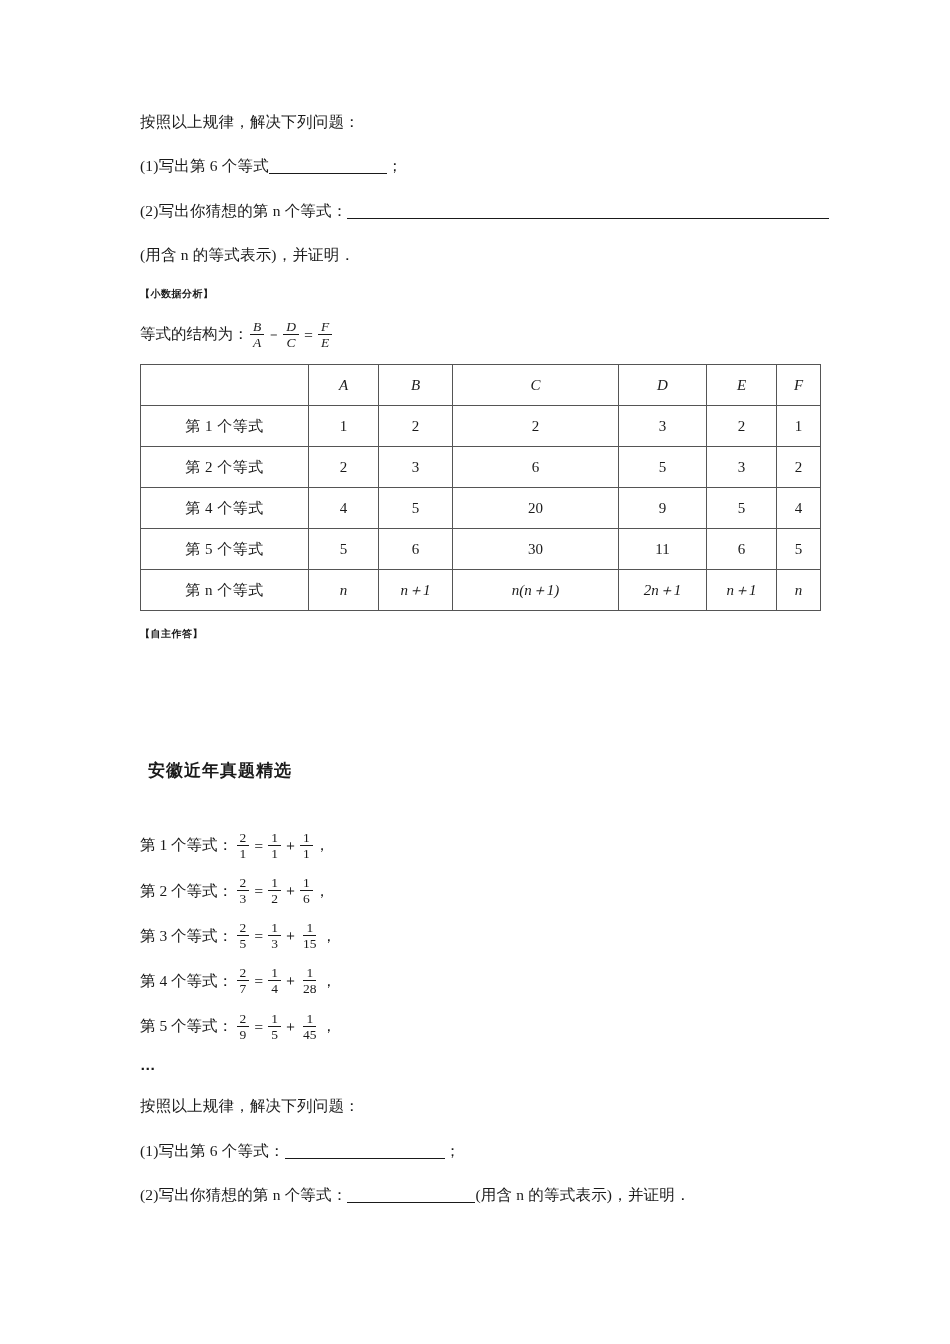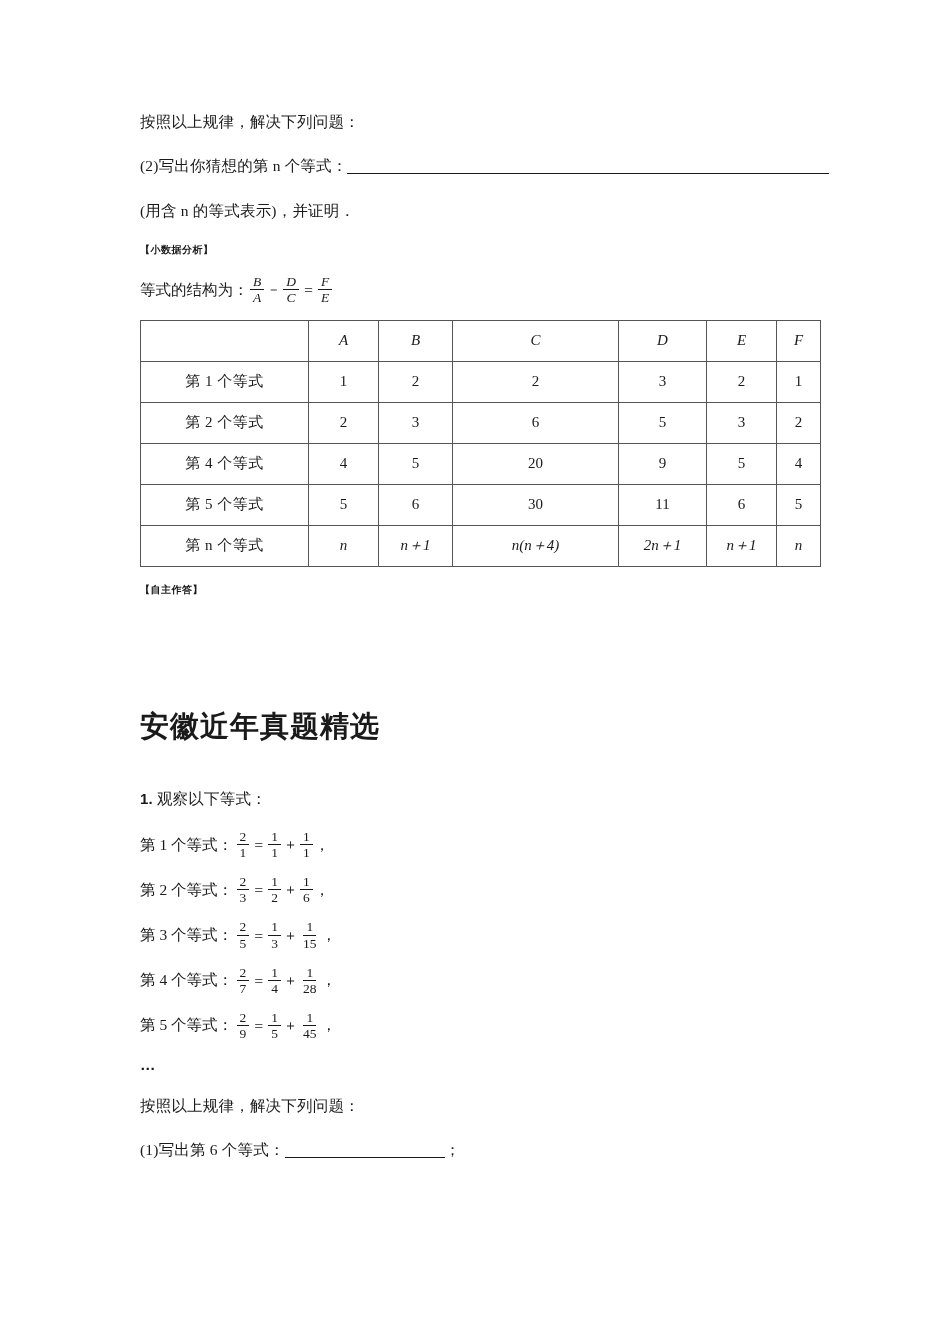--- a/index.html
+++ b/index.html
@@ -57,23 +57,23 @@
     font-weight: bold;
     font-size: 10px;
     margin: 0 0 18px 0;
     letter-spacing: 0.5px;
   }
 
   
   .section-title {
     font-family: "Liberation Sans", sans-serif;
     font-weight: bold;
-    font-size: 29px;
+    font-size: 17px;
     letter-spacing: 1px;
-    margin: 0;
+    margin: 8px;
   }
 
   
   .frac {
     display: inline-flex;
     flex-direction: column;
     align-items: center;
     vertical-align: middle;
     font-size: 13.5px;
     line-height: 1.12;
@@ -155,20 +155,21 @@
   .spacer-md { height: 40px; }
 </style>
 </head>
 <body>
 
 <div class="page">
   <div class="content">
 
     <p class="line">按照以上规律，解决下列问题：</p>
 
+    <p class="line"><span>(1)写出第 6 个等式</span><span class="blank w-short"></span><span>；</span></p>
 
     <p class="line"><span>(2)写出你猜想的第 n 个等式：</span><span class="blank w-long"></span></p>
 
     <p class="line">(用含 n 的等式表示)，并证明．</p>
 
     <p class="bracket-head">【小数据分析】</p>
 
     <div class="struct-line">
       <span>等式的结构为：</span>
       <span class="frac ital">
@@ -242,37 +243,36 @@
           <td>6</td>
           <td>30</td>
           <td>11</td>
           <td>6</td>
           <td>5</td>
         </tr>
         <tr>
           <td class="rowlabel">第 n 个等式</td>
           <td class="ital">n</td>
           <td class="ital">n＋1</td>
-          <td class="ital">n(n＋4)</td>
+          <td class="ital">n(n＋1)</td>
           <td class="ital">2n＋1</td>
           <td class="ital">n＋1</td>
           <td class="ital">n</td>
         </tr>
       </tbody>
     </table>
 
     <p class="bracket-head">【自主作答】</p>
 
     <div class="spacer-lg"></div>
 
     <h1 class="section-title">安徽近年真题精选</h1>
 
     <div class="spacer-md"></div>
 
-    <p class="line tight"><span class="num-marker">1.</span><span>观察以下等式：</span></p>
 
     <div class="eq-list">
 
       <div class="formula-row eq-row">
         <span class="lead">第 1 个等式：</span>
         <span class="frac">
           <span class="num">2</span>
           <span class="den">1</span>
         </span>
         <span class="op">＝</span>
@@ -365,15 +365,16 @@
       </div>
 
     </div>
 
     <p class="ellipsis">…</p>
 
     <p class="line">按照以上规律，解决下列问题：</p>
 
     <p class="line"><span>(1)写出第 6 个等式：</span><span class="blank w-mid"></span><span>；</span></p>
 
+    <p class="line"><span>(2)写出你猜想的第 n 个等式：</span><span class="blank w-mid2"></span><span>(用含 n 的等式表示)，并证明．</span></p>
 
   </div>
 </div>
 
 </body></html>

